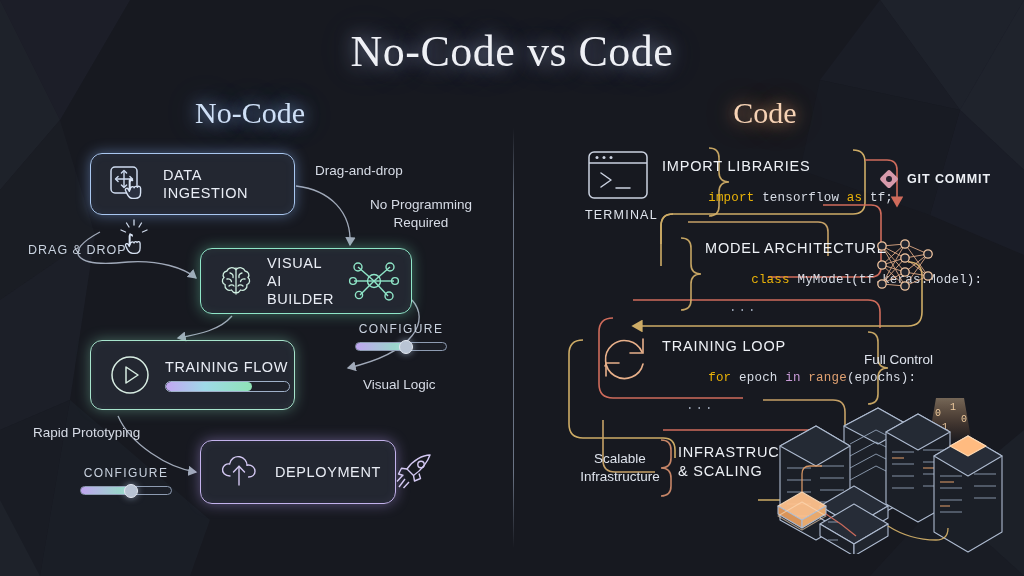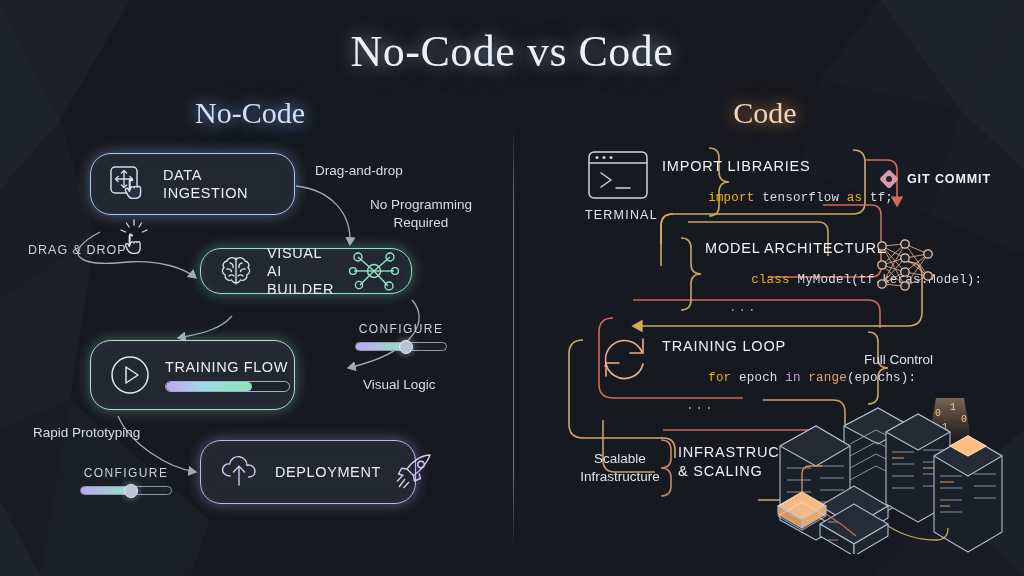--- a/index.html
+++ b/index.html
@@ -42,47 +42,47 @@
   }
   .divider {
     position: absolute; left: 513px; top: 128px;
     width: 1px; height: 420px;
     background: linear-gradient(to bottom, rgba(170,185,210,0) 0%, rgba(175,190,215,.55) 18%, rgba(175,190,215,.55) 82%, rgba(170,185,210,0) 100%);
   }
 
   
   .card {
     position: absolute;
-    border-radius: 21px;
+    border-radius: 12px;
     background: rgba(40,45,56,.72);
     display: flex; align-items: center;
     padding: 0 16px;
   }
   .card .label {
     color: #e9edf5; font-size: 14.5px; letter-spacing: .6px;
     line-height: 1.25;
   }
   #card-ingestion {
     left: 90px; top: 153px; width: 205px; height: 62px;
     border: 1.6px solid #a9c7f0;
     box-shadow: 0 0 14px rgba(140,185,255,.45), inset 0 0 10px rgba(120,170,255,.08);
   }
   #card-builder {
-    left: 200px; top: 248px; width: 212px; height: 46px;
+    left: 200px; top: 248px; width: 212px; height: 66px;
     border: 1.6px solid #8fe6c8;
     box-shadow: 0 0 14px rgba(120,235,190,.4), inset 0 0 10px rgba(120,235,190,.07);
     align-items: center;
   }
   #card-training {
     left: 90px; top: 340px; width: 205px; height: 70px;
     border: 1.6px solid #a7e4cc;
     box-shadow: 0 0 14px rgba(140,225,190,.4), inset 0 0 10px rgba(140,225,190,.07);
   }
   #card-deployment {
-    left: 200px; top: 440px; width: 216px; height: 64px;
+    left: 200px; top: 440px; width: 196px; height: 64px;
     border: 1.6px solid #c3b2ec;
     box-shadow: 0 0 14px rgba(180,155,240,.45), inset 0 0 10px rgba(180,155,240,.08);
   }
 
   .icon-svg { display: block; }
 
   .progress-track {
     width: 125px; height: 11px; border-radius: 6px;
     border: 1px solid #9fb0c8; background: rgba(25,28,36,.5);
     overflow: hidden; margin-top: 5px;

